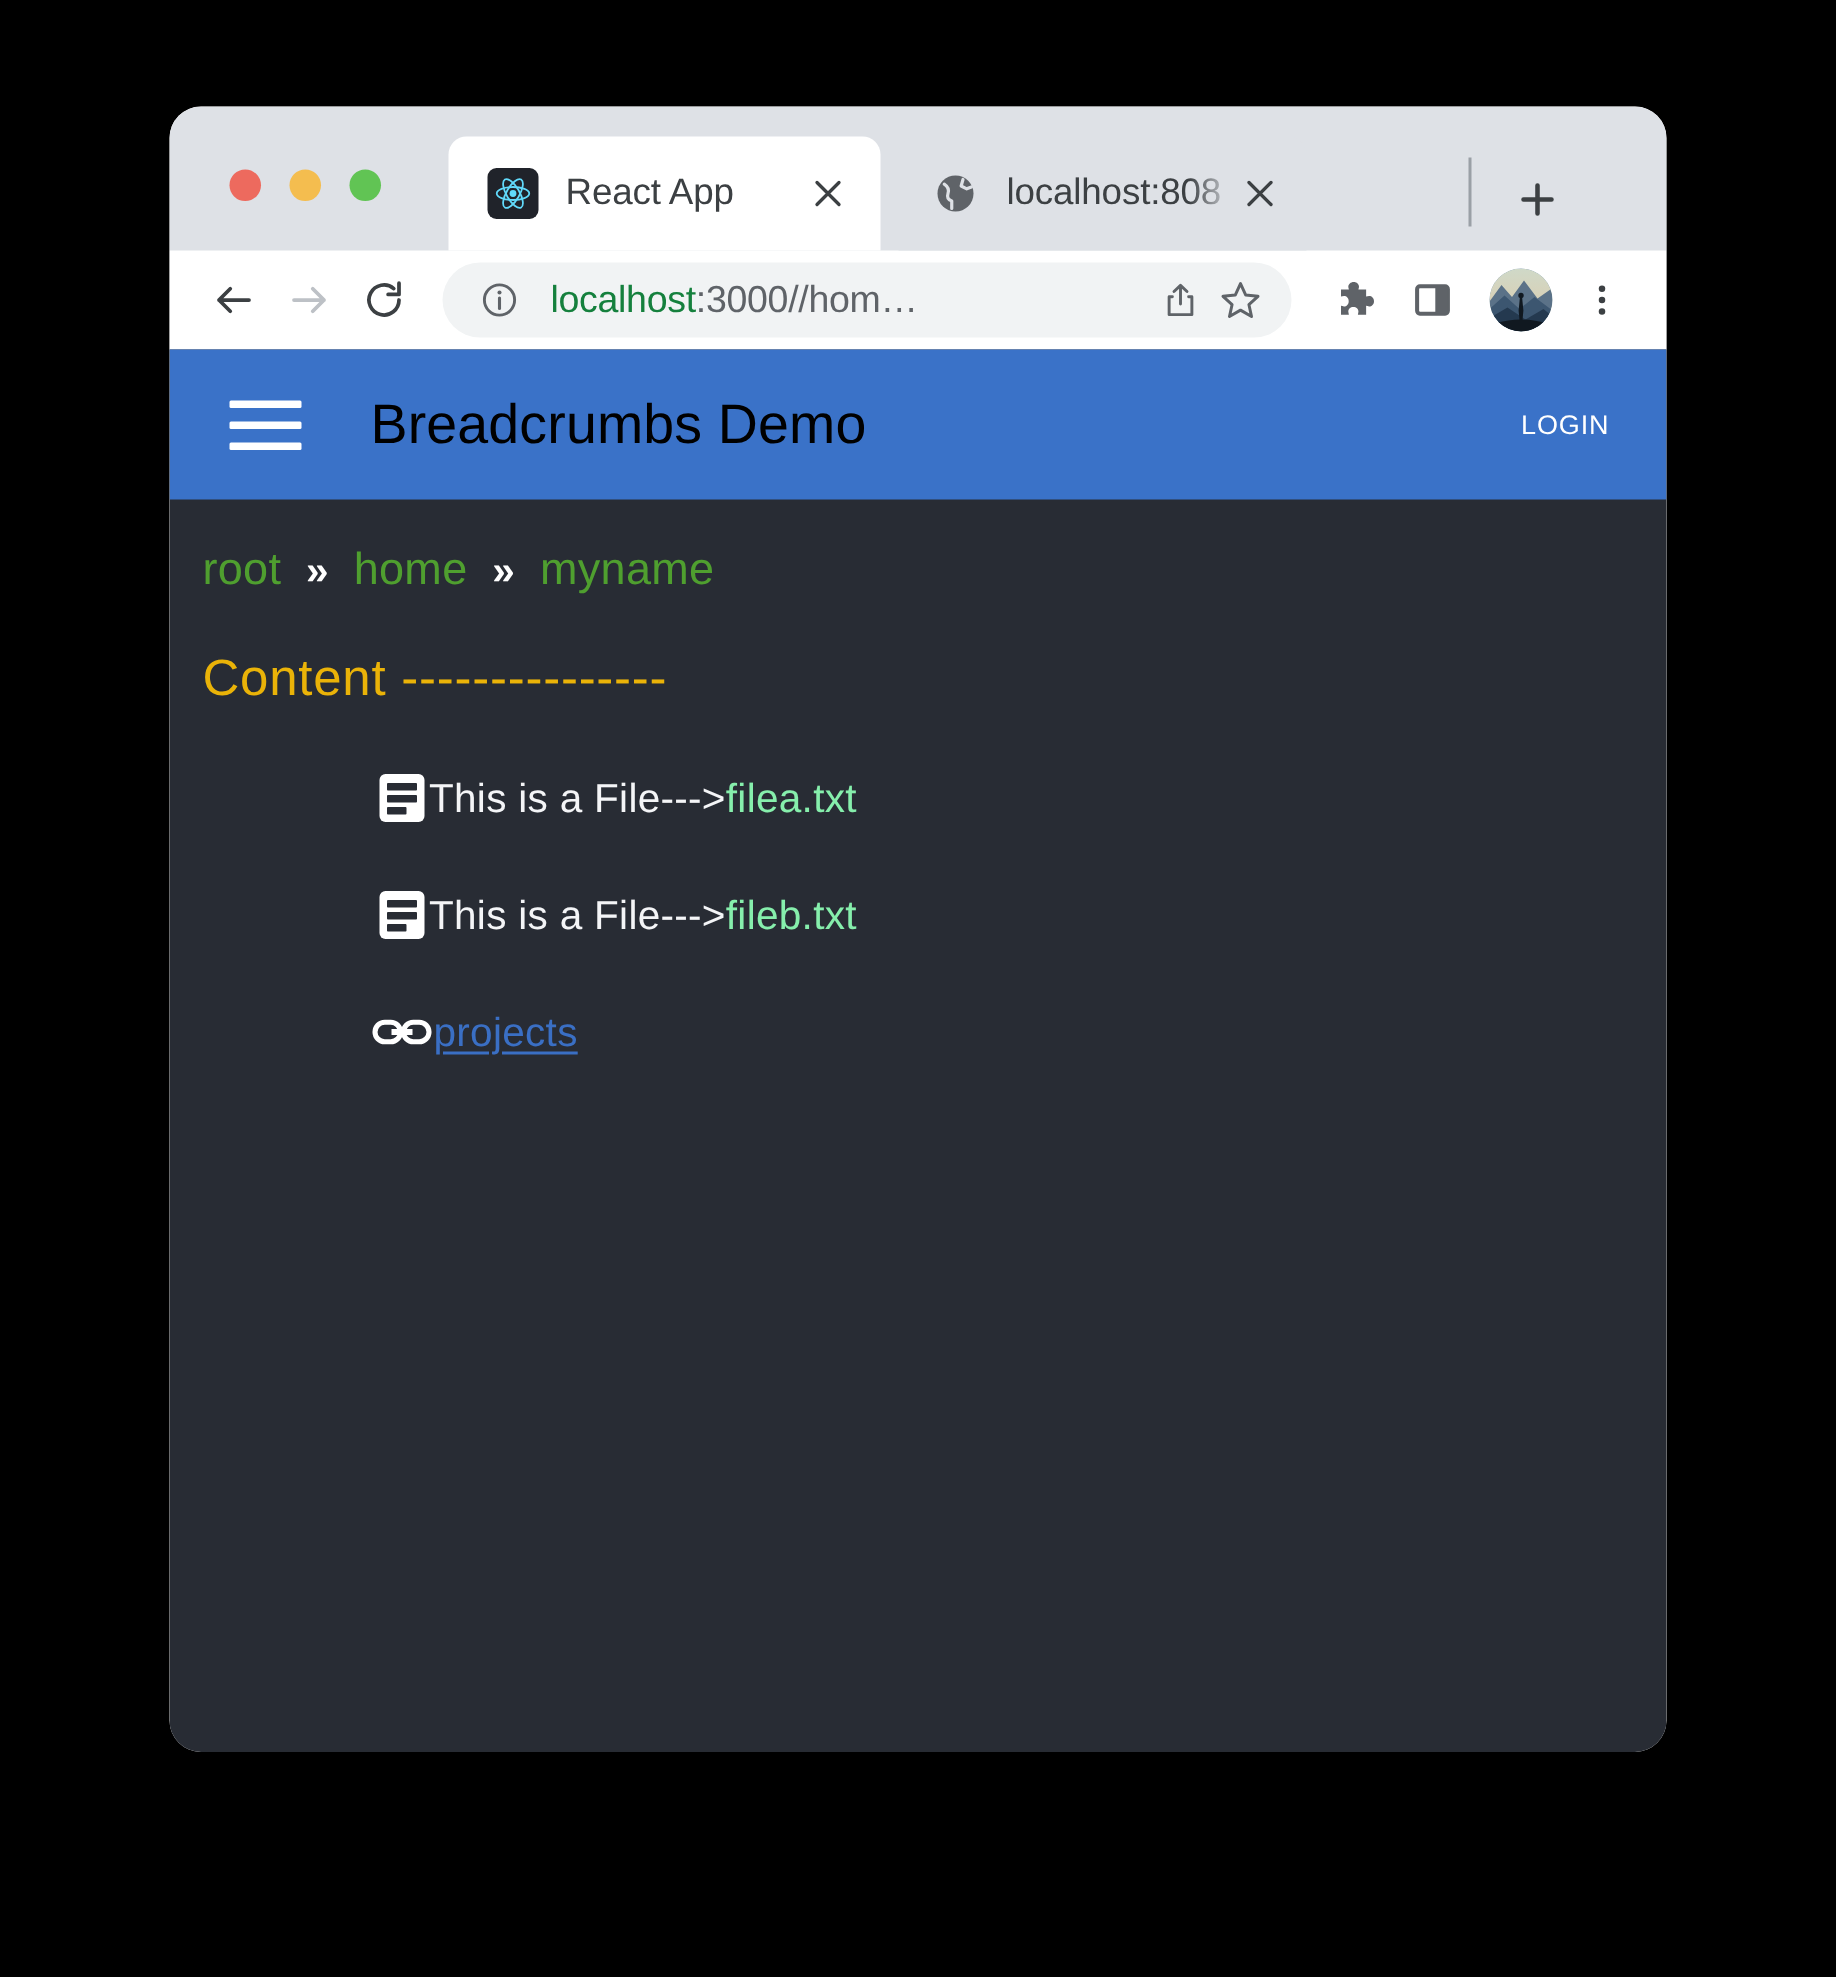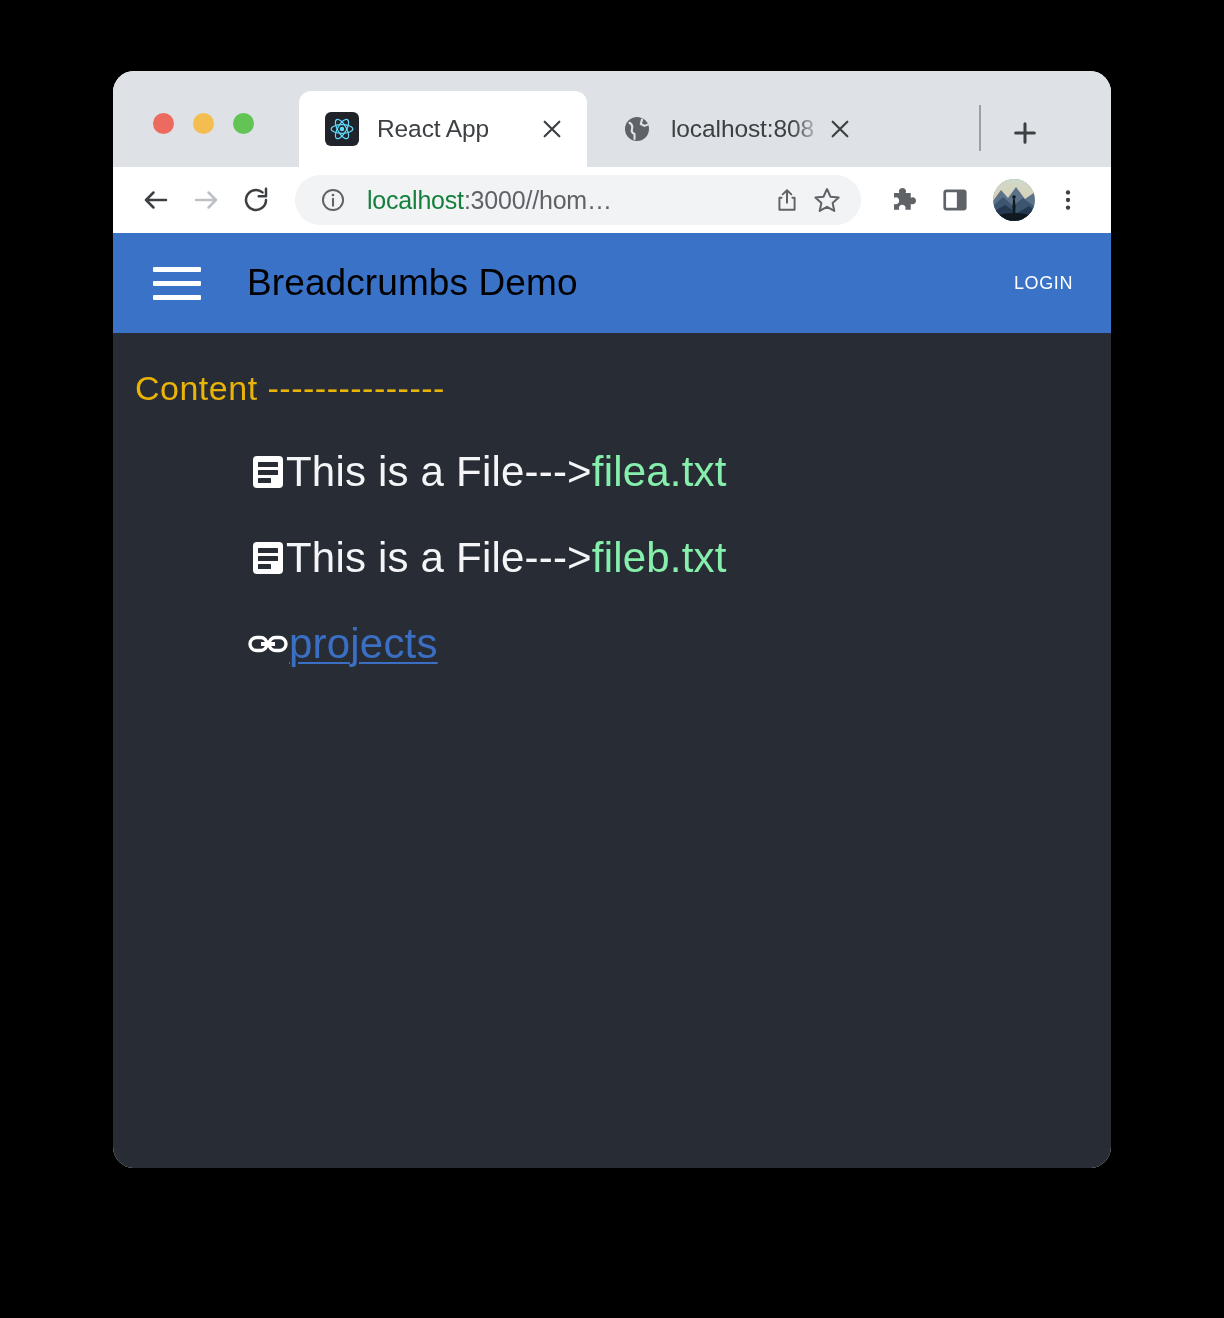--- a/index.html
+++ b/index.html
@@ -269,21 +269,21 @@
   }
 
   .rows {
     padding-left: 137px;
     margin-top: 40px;
   }
   .row {
     display: flex;
     align-items: center;
     margin-bottom: 38px;
-    font-size: 42px;
+    font-size: 27px;
     text-align: right;
   }
   .file-icon {
     width: 36px;
     height: 40px;
     flex: 0 0 auto;
     display: flex;
     align-items: center;
     justify-content: center;
   }
@@ -464,20 +464,27 @@
     <div class="appbar">
       <div class="hamburger">
         <span></span>
           <span></span>
           <span></span>
       </div>
       <div class="appbar-title">Breadcrumbs Demo</div>
       <div class="login-button">LOGIN</div>
     </div>
 
+    <div class="breadcrumbs">
+      <span class="crumb">root</span>
+      <span class="crumb-sep">»</span>
+      <span class="crumb">home</span>
+      <span class="crumb-sep">»</span>
+      <span class="crumb">myname</span>
+    </div>
 
     <div class="content-heading">Content ---------------</div>
 
     <div class="rows">
 
       <div class="row">
         <span class="file-icon">
           <svg width="32" height="36" viewBox="0 0 32 36">
             <rect x="1" y="2" width="30" height="32" rx="4" fill="#ffffff"></rect>
             <rect x="6" y="8" width="20" height="5" rx="0.6" fill="#282c34"></rect>

